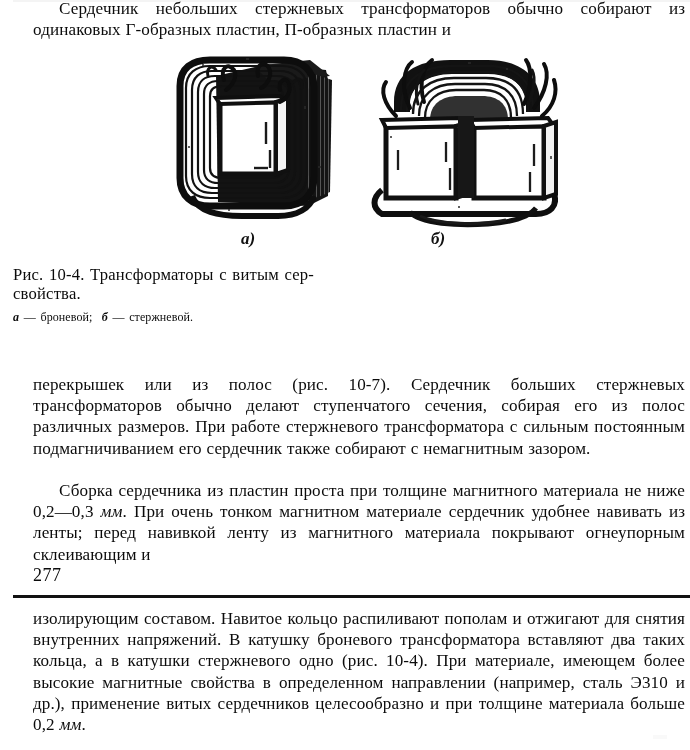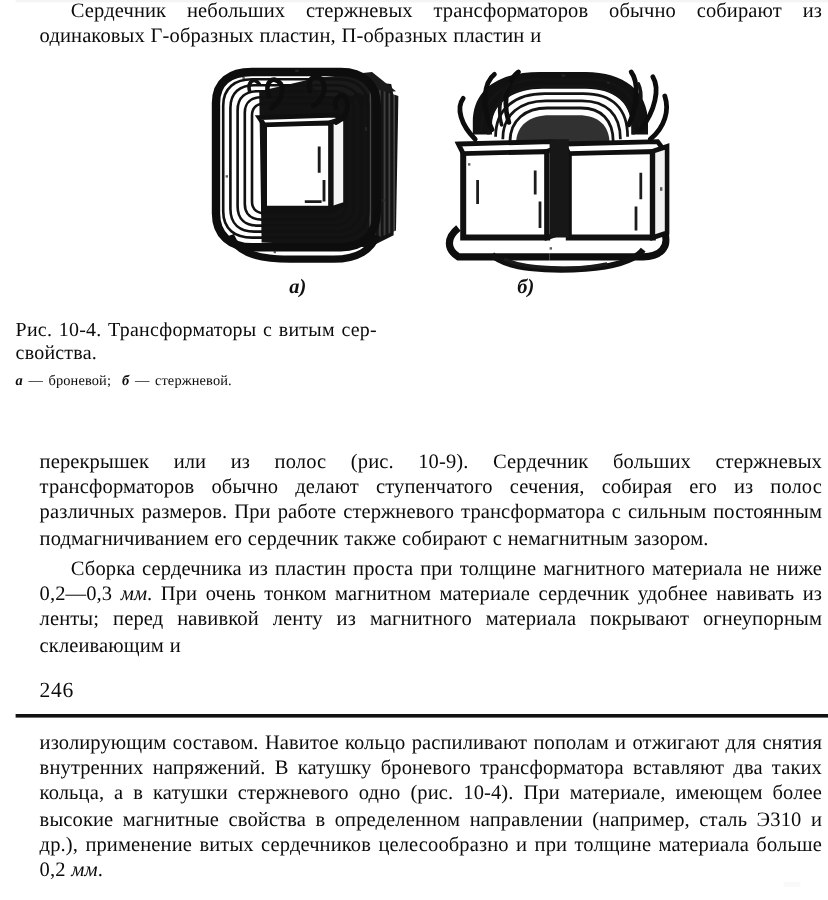--- a/index.html
+++ b/index.html
@@ -85,21 +85,21 @@
     top: 262px;
     font-size: 12px;
     word-spacing: 1.5px;
     letter-spacing: 0.1px;
   }
   #caption-sub .it { font-style: italic; font-weight: 600; }
 
   
   #para-top        { top: -2px;  }
   #para-body-1     { top: 374px; }
-  #para-body-2     { top: 463px; }
+  #para-body-2     { top: 480px; }
   #para-bottom     { top: 608px; font-family: Liberation Serif, serif; }
 
   
   #page-number {
     position: absolute;
     left: 20px;
     top: 565px;
     font-size: 18px;
     letter-spacing: 0.5px;
     font-family: "Liberation Serif", "DejaVu Serif", serif;
@@ -271,28 +271,28 @@
 
     <div class="caption" id="caption-line-1">Рис. 10-4. Трансформаторы с витым сер-</div>
     <div class="caption" id="caption-line-2">свойства.</div>
 
     <div class="caption" id="caption-sub">
       <span class="it">а</span><span> — </span><span>броневой;</span>&nbsp;&nbsp;<span class="it">б</span><span> — </span><span>стержневой.</span>
     </div>
   </div>
 
   <div class="para" id="para-body-1">
-    <span>перекрышек или из полос (рис. 10-9). Сердечник больших стержневых трансформаторов обычно делают ступенчатого сечения, собирая его из полос различных размеров. При работе стержневого трансформатора с сильным постоянным подмагничиванием его сердечник также собирают с немагнитным зазором.</span>
+    <span>перекрышек или из полос (рис. 10-7). Сердечник больших стержневых трансформаторов обычно делают ступенчатого сечения, собирая его из полос различных размеров. При работе стержневого трансформатора с сильным постоянным подмагничиванием его сердечник также собирают с немагнитным зазором.</span>
   </div>
 
   <div class="para first-indent" id="para-body-2">
     <span>Сборка сердечника из пластин проста при толщине магнитного материала не ниже 0,2—0,3 </span><i class="it">мм</i><span>. При очень тонком магнитном материале сердечник удобнее навивать из ленты; перед навивкой ленту из магнитного материала покрывают огнеупорным склеивающим и</span>
   </div>
 
-  <div id="page-number">246</div>
+  <div id="page-number">277</div>
   <div id="page-separator"></div>
 
   <div class="para" id="para-bottom">
     <span>изолирующим составом. Навитое кольцо распиливают пополам и отжигают для снятия внутренних напряжений. В катушку броневого трансформатора вставляют два таких кольца, а в катушки стержневого одно (рис. 10-4). При материале, имеющем более высокие магнитные свойства в определенном направлении (например, сталь Э310 и др.), применение витых сердечников целесообразно и при толщине материала больше 0,2 </span><i class="it">мм</i><span>.</span>
   </div>
 
   <div class="edge-noise" style="left:0;top:0;width:690px;height:2px;"></div>
   <div class="edge-noise" style="left:640px;top:735px;width:14px;height:4px;opacity:0.5;"></div>
 
 </div>

